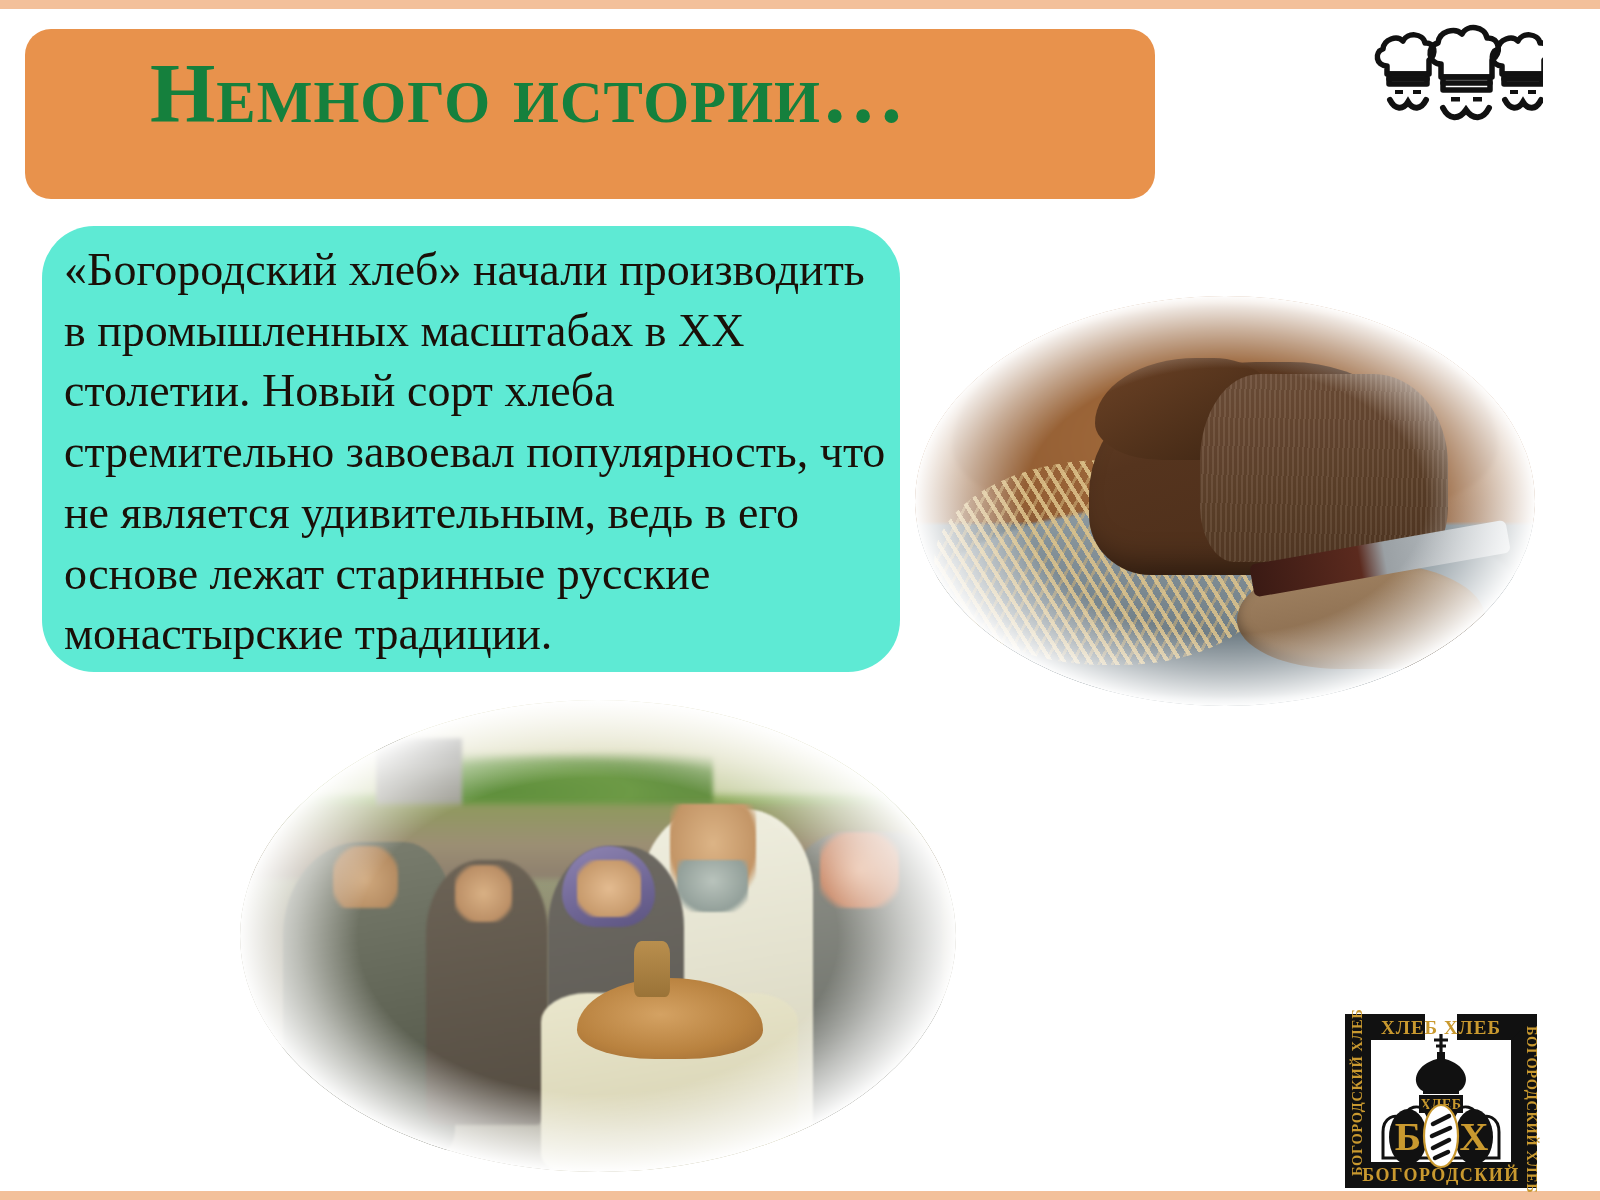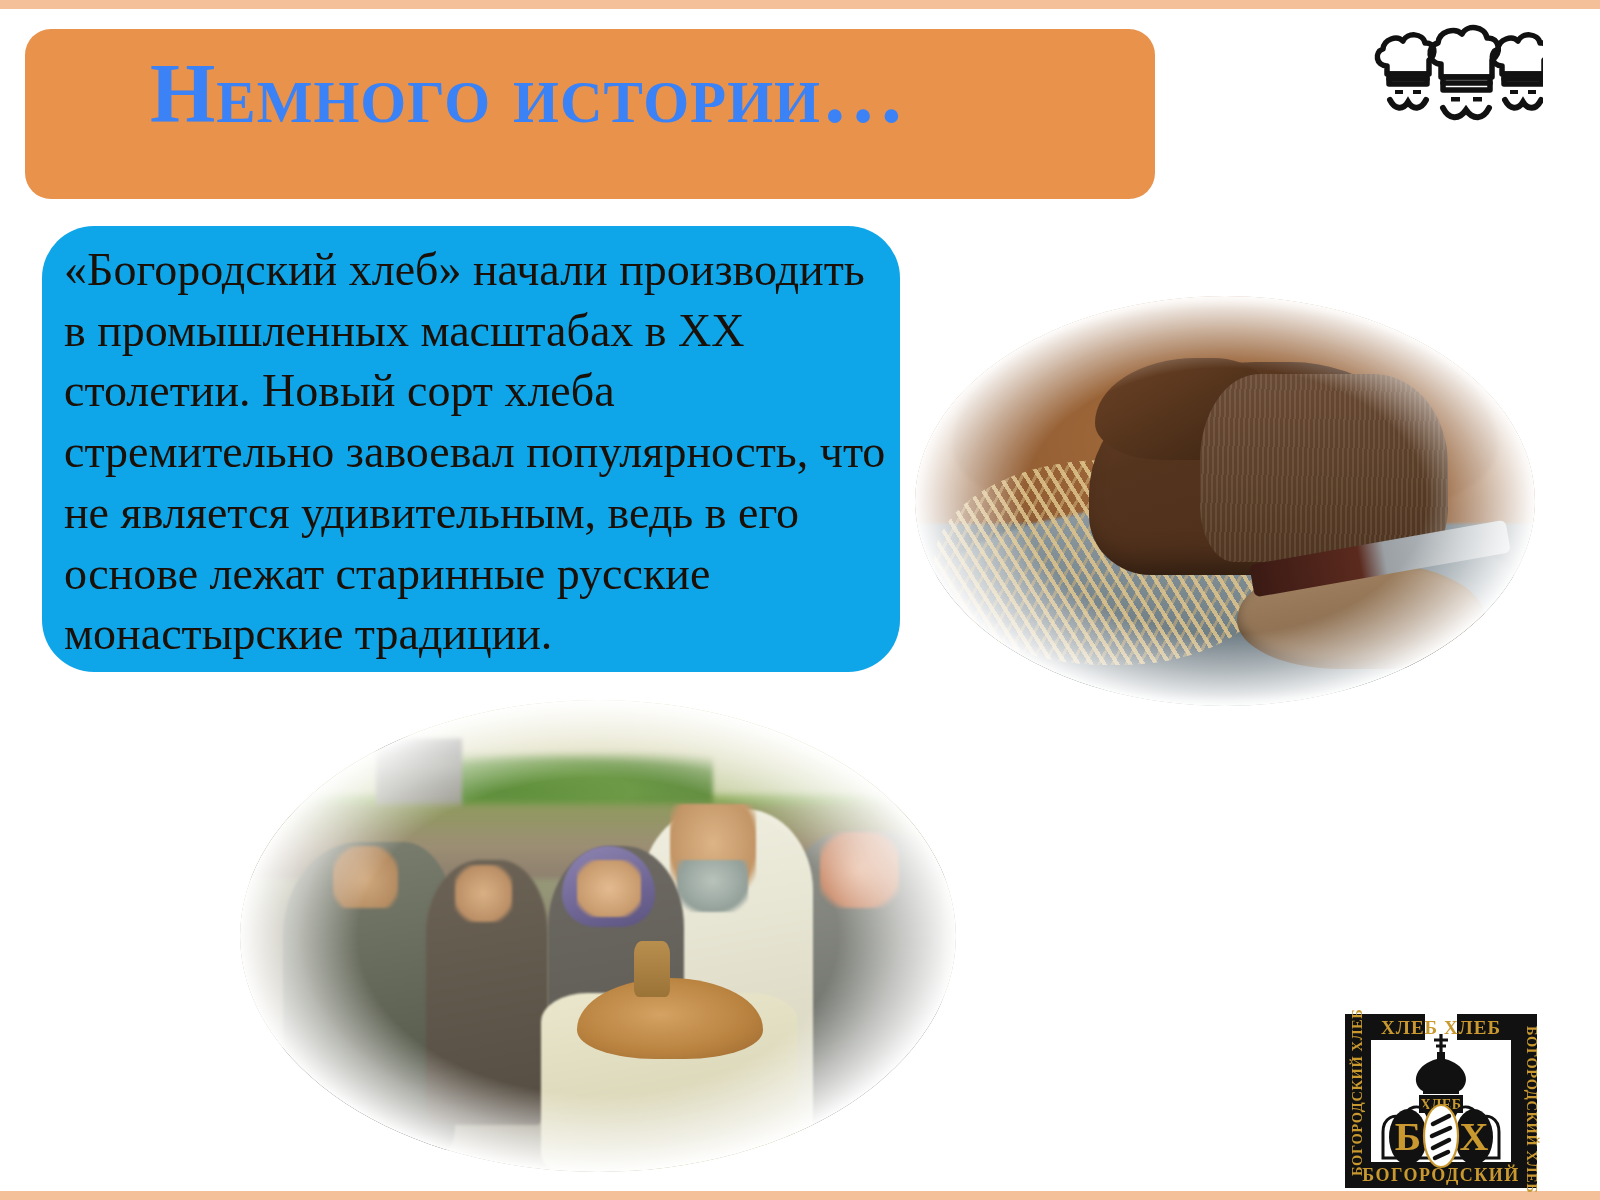--- a/index.html
+++ b/index.html
@@ -39,21 +39,21 @@
     height: 170px;
     background: #e8924c;
     border-radius: 26px;
     box-shadow: 0 0 14px 6px rgba(255,255,255,0.0);
   }
   .title-text {
     position: absolute;
     left: 150px;
     top: 50px;
     width: 950px;
-    color: #3b82f6;
+    color: #15803d;
     font-family: "Liberation Serif", "DejaVu Serif", serif;
     font-size: 84px;
     font-weight: bold;
     font-variant: small-caps;
     letter-spacing: 1px;
     line-height: 1.05;
     white-space: nowrap;
   }
 
   
@@ -65,21 +65,21 @@
     height: 100px;
   }
 
   
   .text-card {
     position: absolute;
     left: 42px;
     top: 226px;
     width: 858px;
     height: 446px;
-    background: #0ea5e9;
+    background: #5eead4;
     border-radius: 52px;
   }
   .body-text {
     position: absolute;
     left: 22px;
     top: 14px;
     width: 830px;
     color: #1a1008;
     font-family: "Liberation Serif", "DejaVu Serif", serif;
     font-size: 46px;

